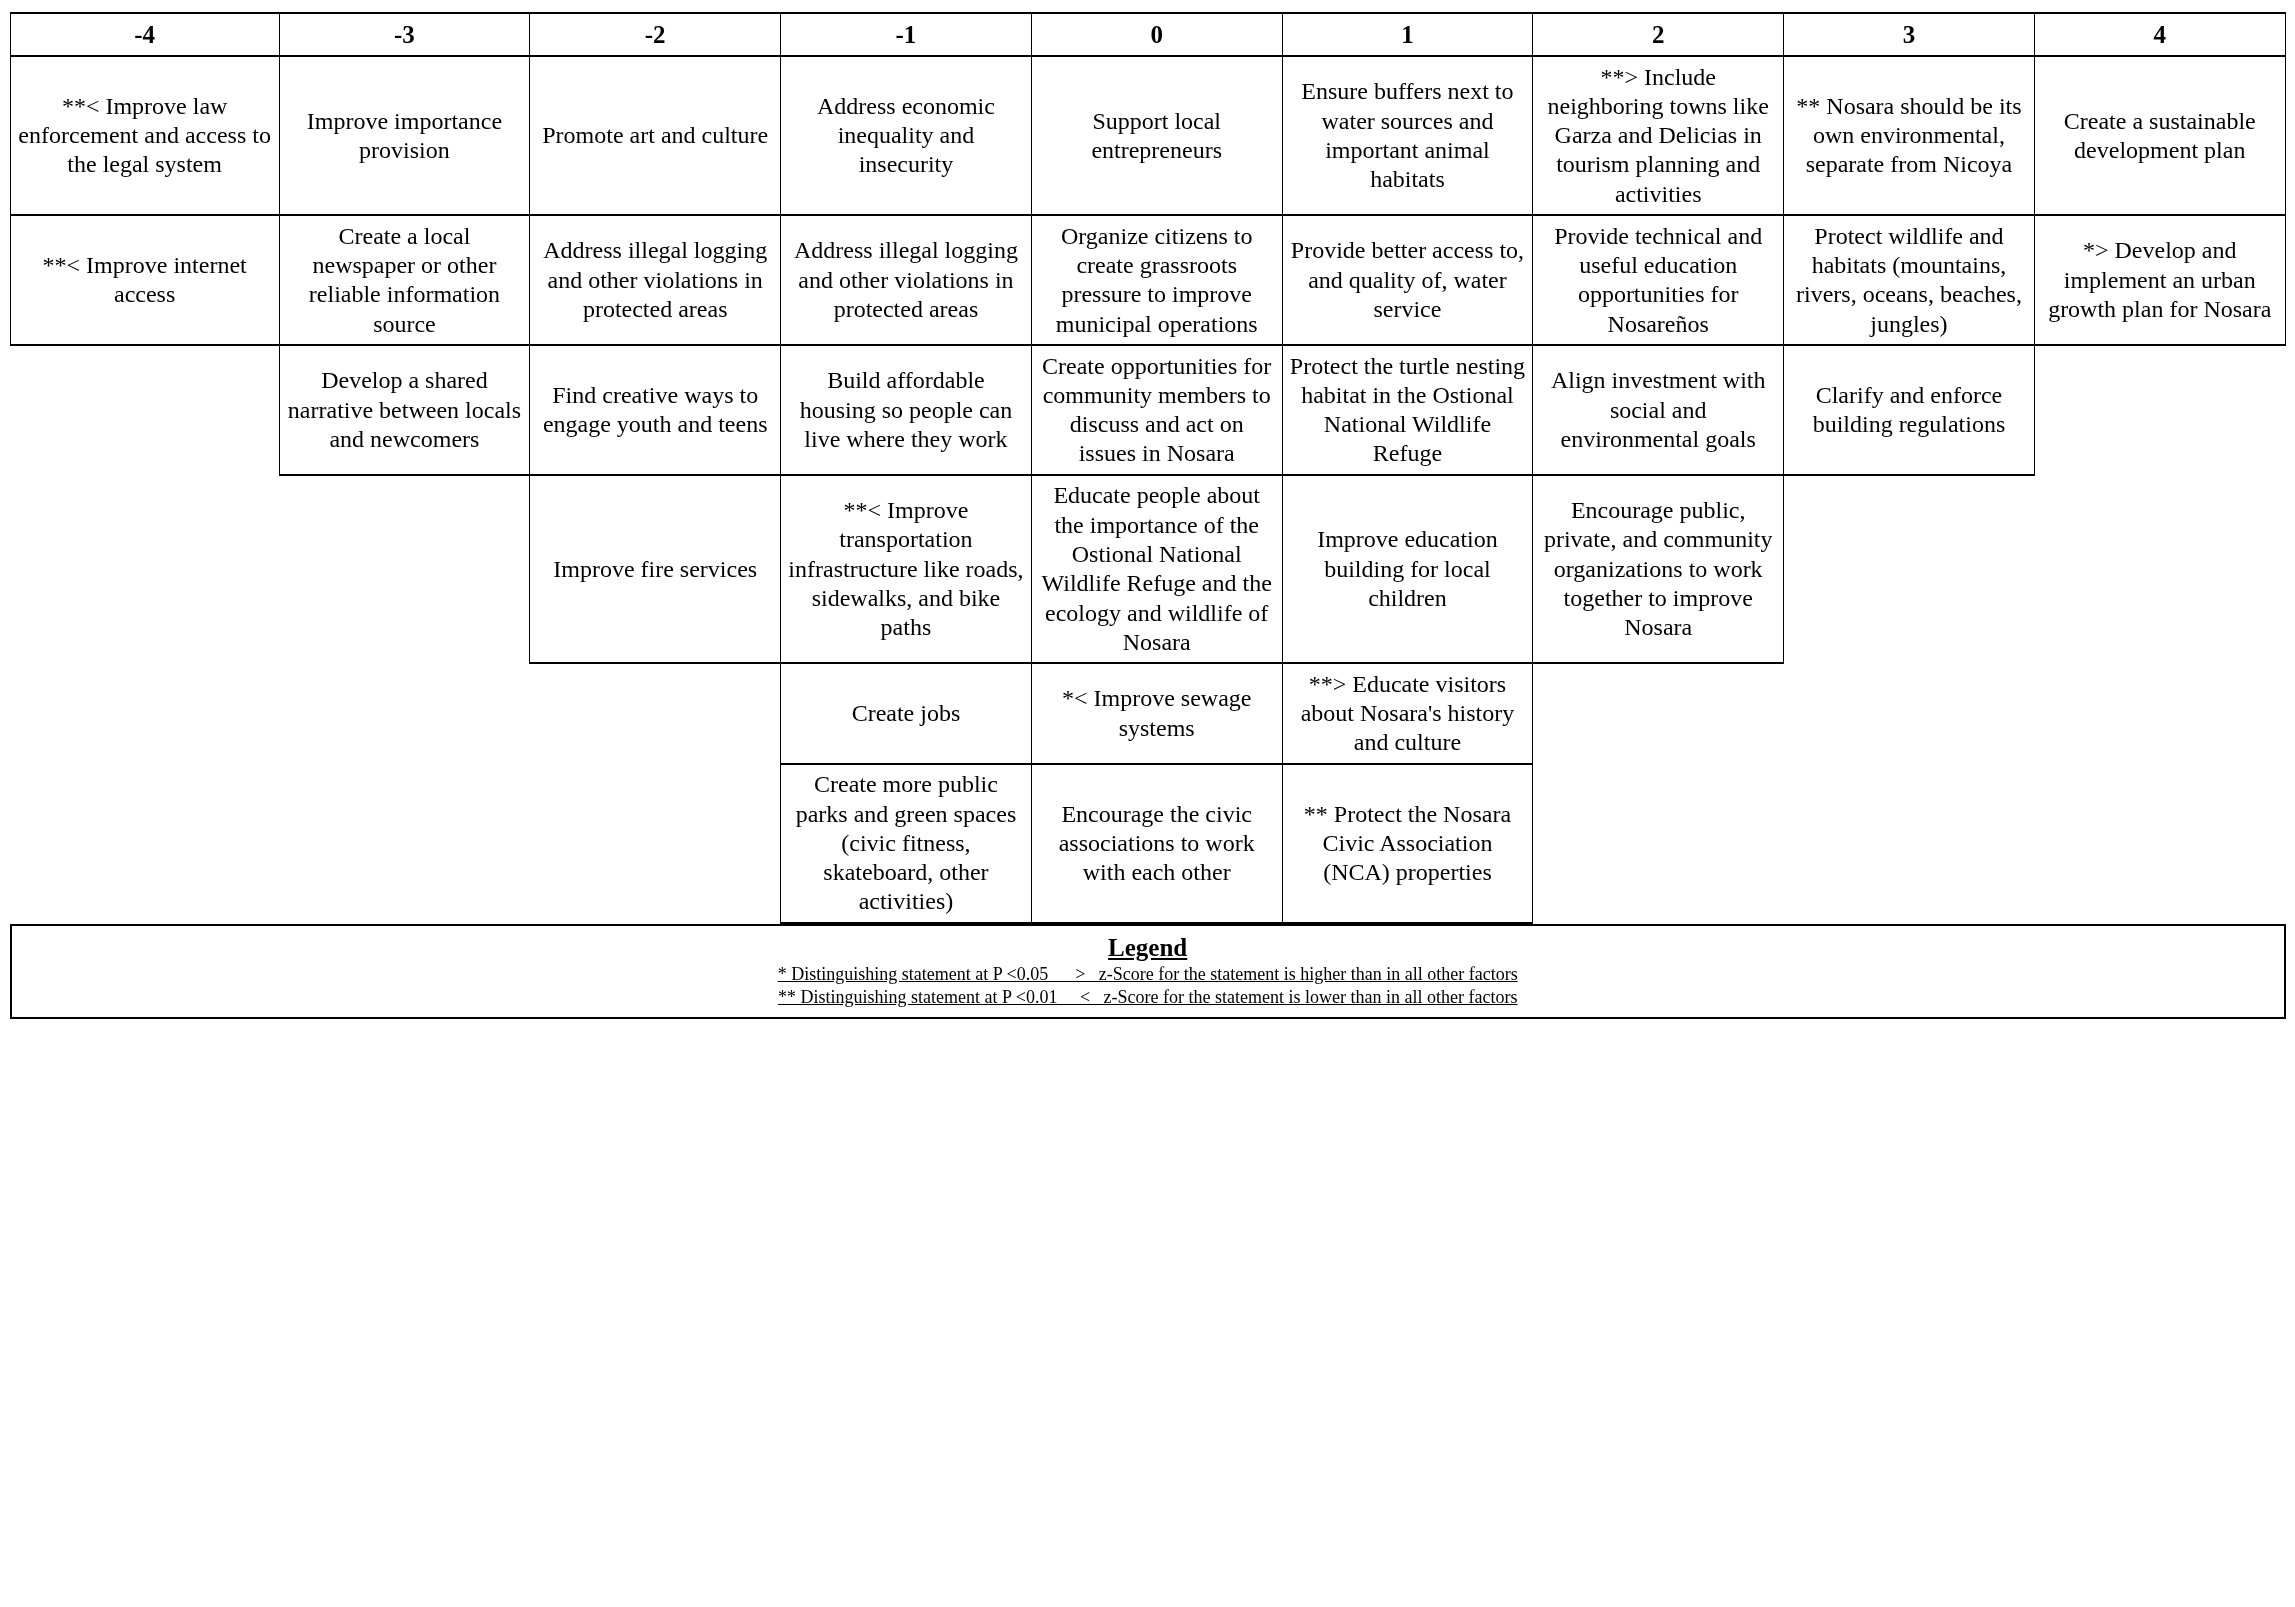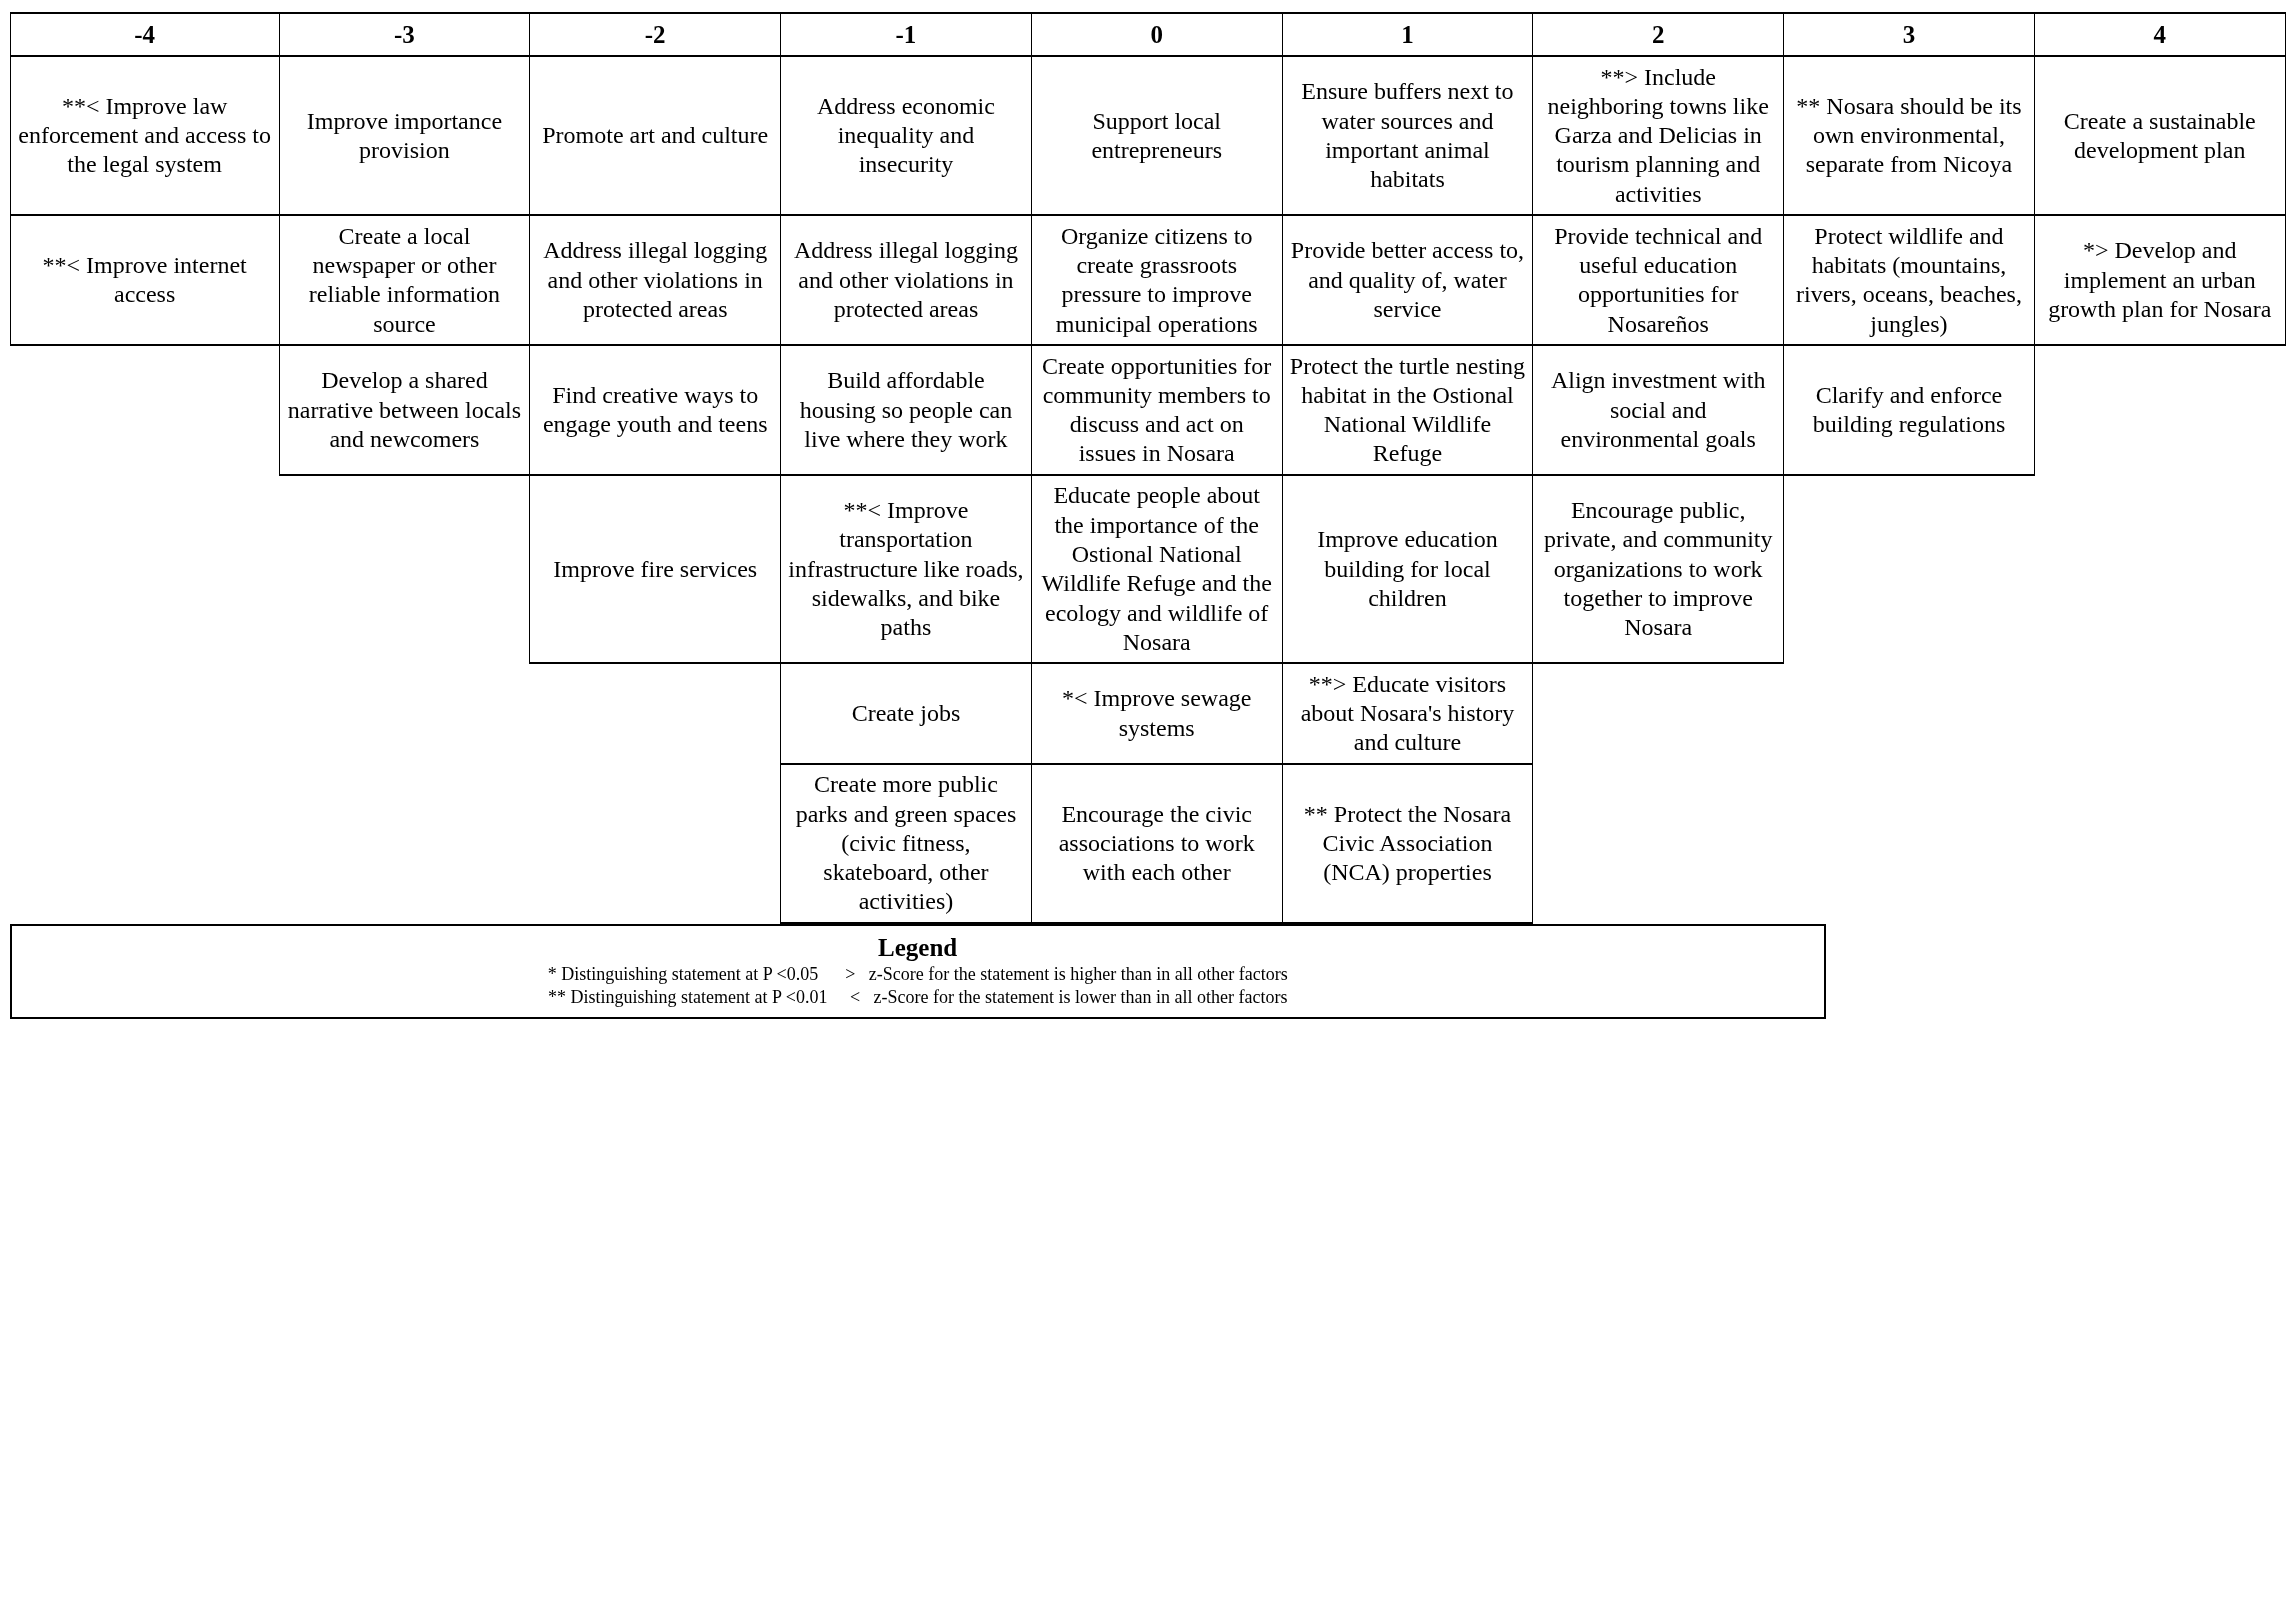--- a/index.html
+++ b/index.html
@@ -60,21 +60,22 @@
     border-left: 1.1px solid #000000;
     border-right: 1.1px solid #000000;
   }
 
   .legend-wrap {
     margin-top: 0px;
   }
   table.legend {
     border-collapse: collapse;
     table-layout: fixed;
-    width: 1816px;
+    width: 2276px;
+    text-decoration: underline;
   }
   table.legend td {
     border: 2.2px solid #000000;
     padding: 5.4px 5.4px 7.6px 5.4px;
     text-align: center;
   }
   .legend-title {
     font-weight: bold;
     font-size: 25px;
     line-height: 1.25;

